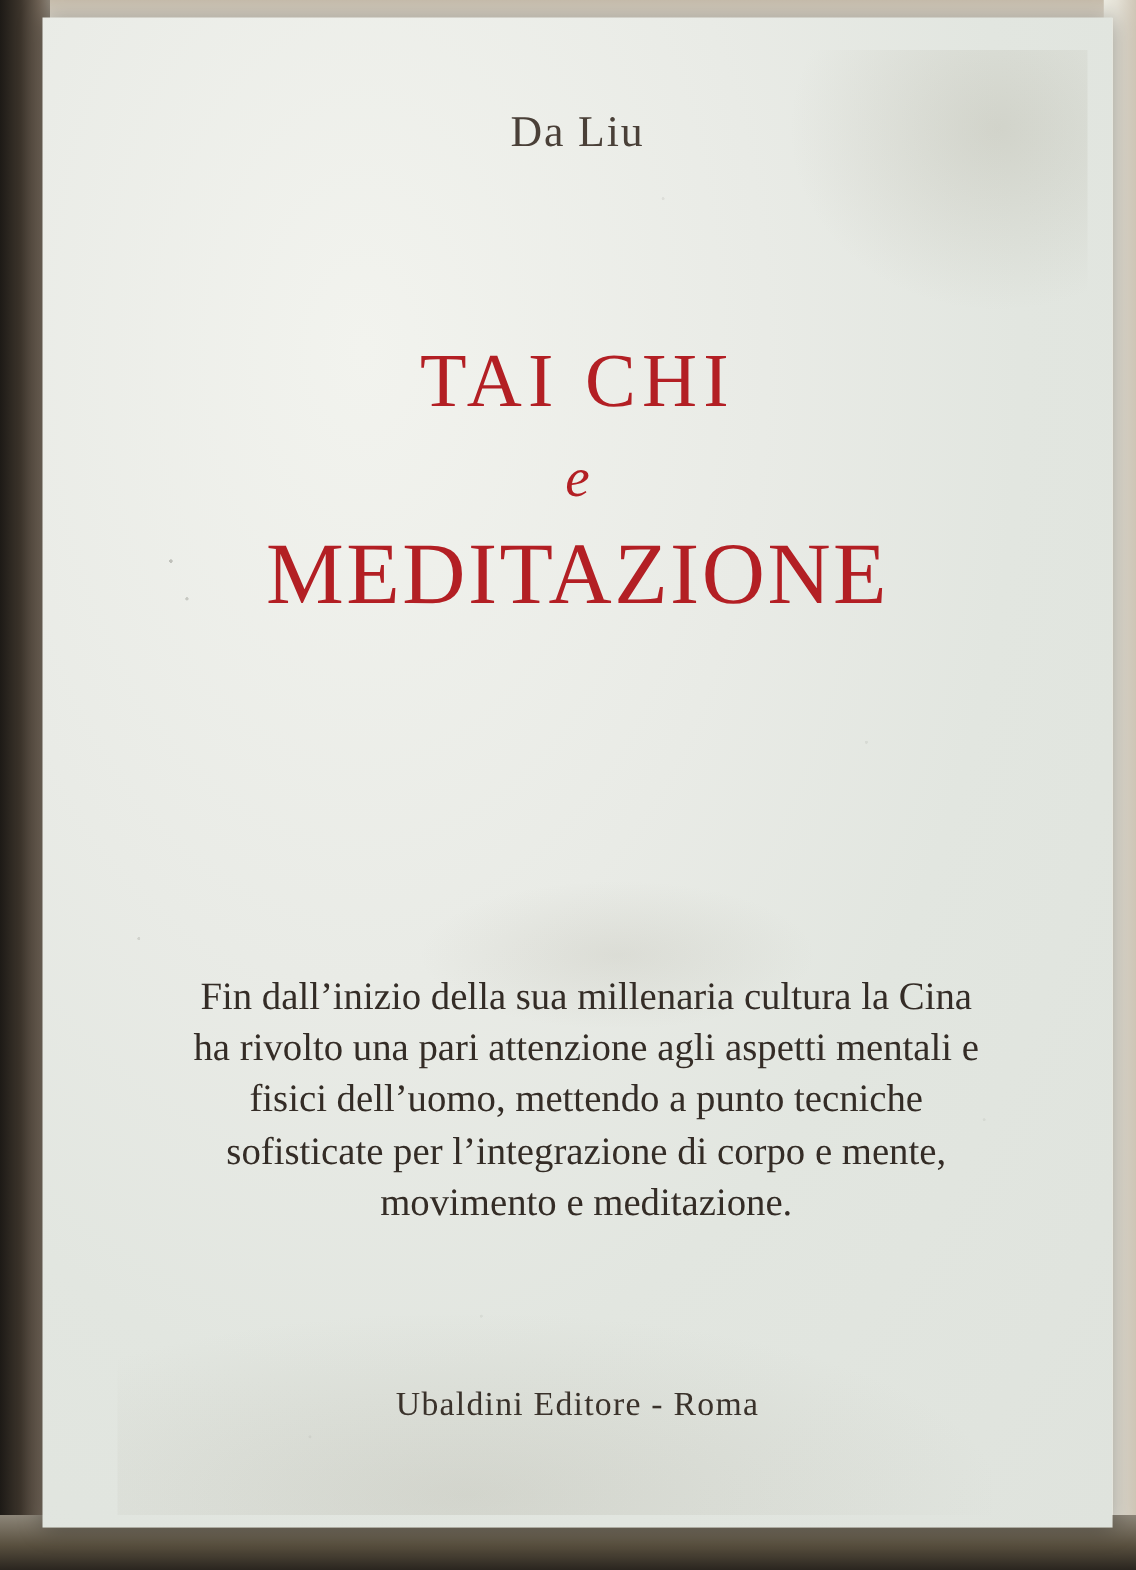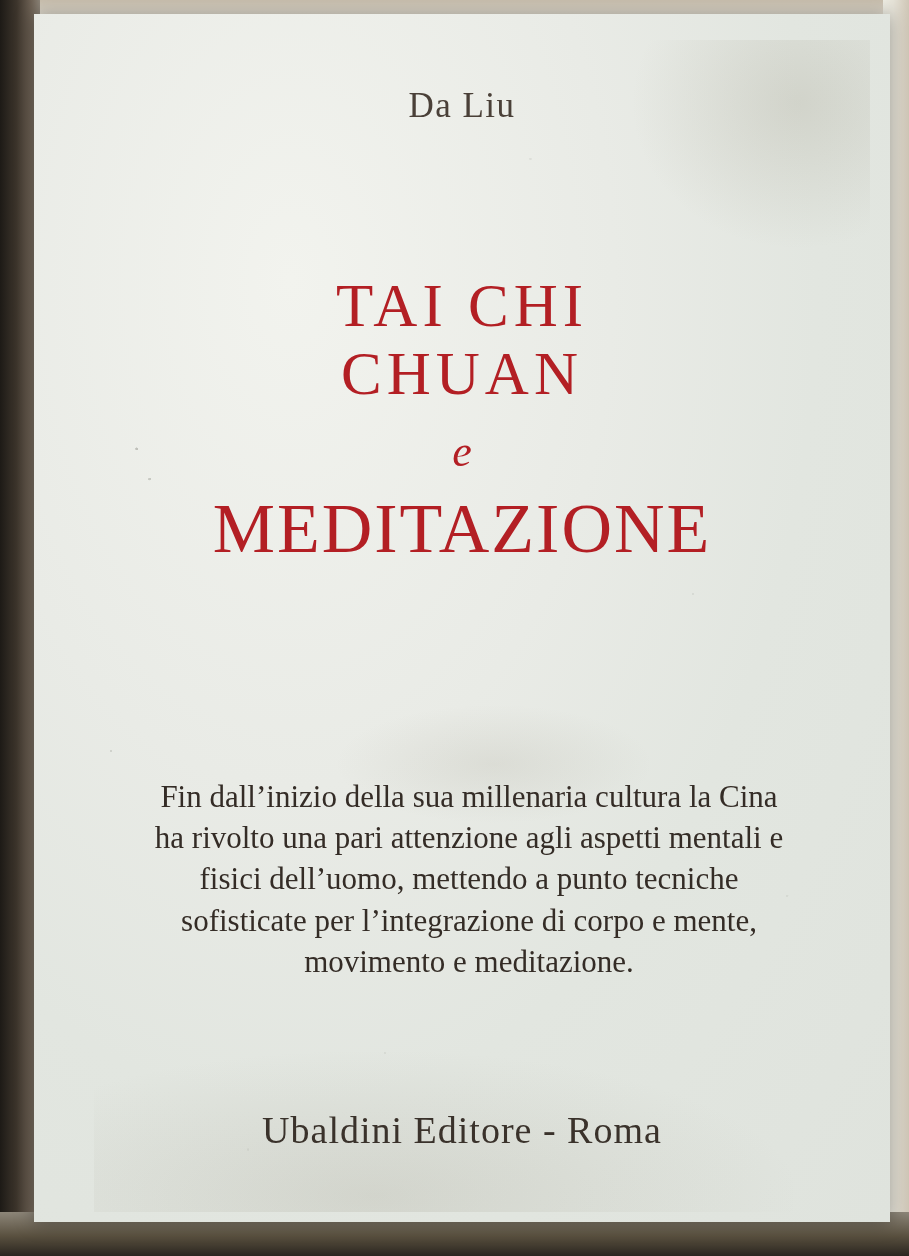--- a/index.html
+++ b/index.html
@@ -153,21 +153,21 @@
     line-height: 1.33;
     color: #342c26;
     text-align: center;
     font-family: "Liberation Serif", serif;
   }
 
   .publisher {
     position: absolute;
     top: 1094px;
     left: 0; right: 0;
-    font-size: 38px;
+    font-size: 27px;
     letter-spacing: 1px;
     color: #3a322b;
     font-family: "Liberation Serif", serif;
   }
 </style>
 </head>
 <body>
 
 <div id="book-cover">
 
@@ -180,21 +180,20 @@
     <div class="stain-a"></div>
     <div class="stain-b"></div>
     <div class="stain-c"></div>
 
     <div class="content">
 
       <div class="author">Da Liu</div>
 
       <div class="title-block">
         <div class="title-line-1">TAI CHI</div>
-        <div class="title-line-2">CHUAN</div>
         <div class="title-conj">e</div>
         <div class="title-line-3">MEDITAZIONE</div>
       </div>
 
       <div class="blurb">Fin dall’inizio della sua millenaria cultura la Cina ha rivolto una pari attenzione agli aspetti mentali e fisici dell’uomo, mettendo a punto tecniche sofisticate per l’integrazione di corpo e mente, movimento e meditazione.</div>
 
       <div class="publisher">Ubaldini Editore - Roma</div>
 
     </div>
   </div>

